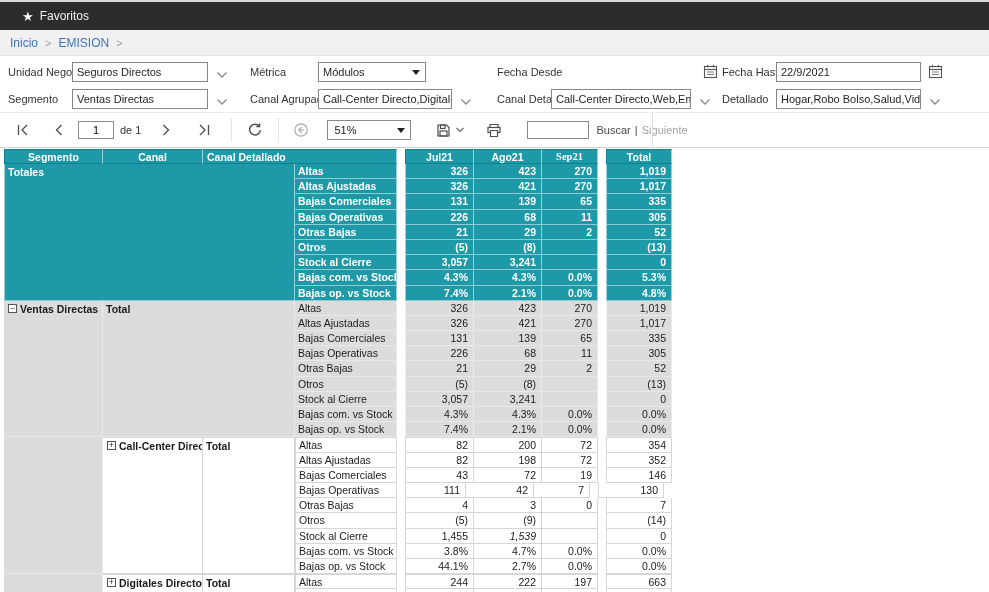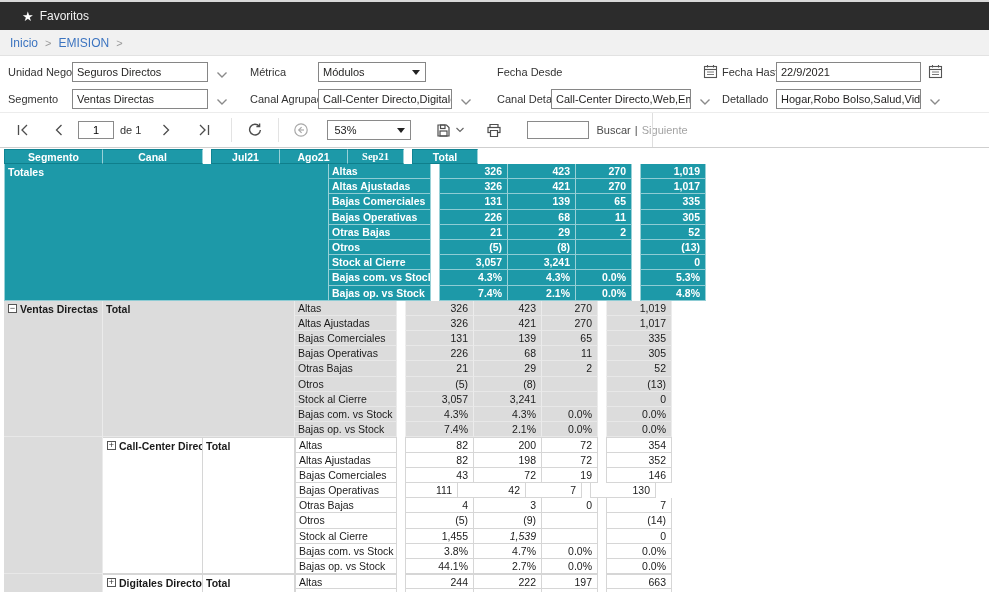--- a/index.html
+++ b/index.html
@@ -201,21 +201,21 @@
   </button>
   <div class="vsep" style="margin-left:12px"></div>
   <button class="tbtn" style="margin-left:11px">
     <svg width="18" height="18" viewBox="0 0 18 18" fill="none" stroke="#a8a8a8" stroke-width="1.2">
         <circle cx="9" cy="9" r="6.2"></circle>
         <polyline points="9.6,6.2 6.8,9 9.6,11.8"></polyline>
         <line x1="6.8" y1="9" x2="12" y2="9"></line>
       </svg>
   </button>
   <div class="zoom-select" style="margin-left:15px">
-    <span>53%</span>
+    <span>51%</span>
     <span class="sel-caret"></span>
   </div>
   <button class="tbtn" style="margin-left:22px">
     <svg width="17" height="17" viewBox="0 0 17 17" fill="none" stroke="#4d4d4d" stroke-width="1.2">
         <path d="M3,3 H11.5 L14,5.5 V14 H3 Z"></path>
         <rect x="5.5" y="3" width="4.5" height="3.5"></rect>
         <rect x="5" y="9" width="7" height="5"></rect>
       </svg>
     <svg width="10" height="8" viewBox="0 0 10 8" fill="none" stroke="#666" stroke-width="1.2" style="margin-left:3px">
         <polyline points="1.5,2 5,5.5 8.5,2"></polyline>
@@ -233,30 +233,31 @@
   <span class="find-sep">|</span>
   <span class="next-label">Siguiente</span>
   <div class="toolbar-end-sep"></div>
 </div>
 
 <div class="report">
   <div id="table-root">
       <div class="hrow">
         <div class="cell hcell bld" style="width: 99px;">Segmento</div>
         <div class="cell hcell" style="width: 100px;">Canal</div>
+        <div class="cell hcell hl" style="width: 194px;">Canal Detallado</div>
         <div class="cell gapc" style="width: 8px;"></div>
         <div class="cell hcell bld" style="width: 69px;">Jul21</div>
         <div class="cell hcell" style="width: 68px;">Ago21</div>
         <div class="cell hcell" style="width: 56px; font-family: Liberation Serif, serif;">Sep21</div>
         <div class="cell gapc" style="width: 8px;"></div>
         <div class="cell hcell bld" style="width: 66px;">Total</div>
       </div>
       <div class="section">
         <div class="leftblock">
-          <div class="leftcell tealc grouplbl bl" style="width: 325px;">Totales</div>
+          <div class="leftcell tealc grouplbl bl" style="width: 291px;">Totales</div>
         </div>
         <div class="rowsblock">
           <div class="trow">
             <div class="cell tealc lbl" style="width: 102px;">Altas</div>
             <div class="cell gapc" style="width: 8px;"></div>
             <div class="cell tealc num bl" style="width: 69px;">326</div>
             <div class="cell tealc num" style="width: 68px;">423</div>
             <div class="cell tealc num" style="width: 56px;">270</div>
             <div class="cell gapc" style="width: 8px;"></div>
             <div class="cell tealc num bl" style="width: 66px;">1,019</div>
@@ -454,21 +455,21 @@
             <div class="cell gapc" style="width: 8px;"></div>
             <div class="cell whitec num blw" style="width: 69px;">43</div>
             <div class="cell whitec num" style="width: 68px;">72</div>
             <div class="cell whitec num" style="width: 56px;">19</div>
             <div class="cell gapc" style="width: 8px;"></div>
             <div class="cell whitec num blw" style="width: 66px;">146</div>
           </div>
           <div class="trow">
             <div class="cell whitec lbl blw" style="width: 102px;">Bajas Operativas</div>
             <div class="cell gapc" style="width: 8px;"></div>
-            <div class="cell whitec num blw" style="width: 53px;">111</div>
+            <div class="cell whitec num blw" style="width: 61px;">111</div>
             <div class="cell whitec num" style="width: 68px;">42</div>
             <div class="cell whitec num" style="width: 56px;">7</div>
             <div class="cell gapc" style="width: 8px;"></div>
             <div class="cell whitec num blw" style="width: 66px;">130</div>
           </div>
           <div class="trow">
             <div class="cell whitec lbl blw" style="width: 102px;">Otras Bajas</div>
             <div class="cell gapc" style="width: 8px;"></div>
             <div class="cell whitec num blw" style="width: 69px;">4</div>
             <div class="cell whitec num" style="width: 68px;">3</div>

